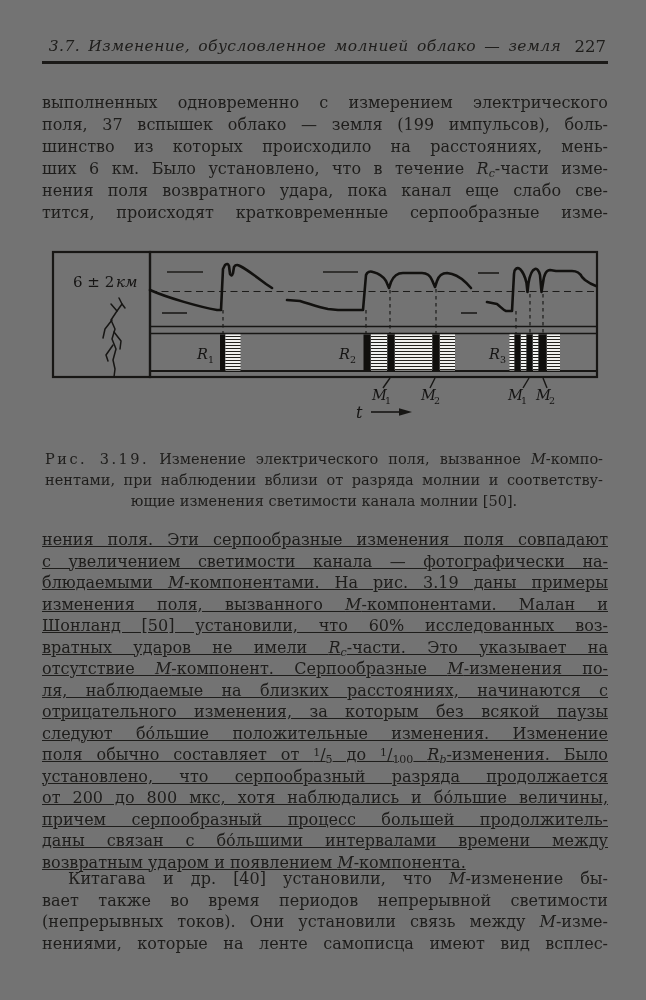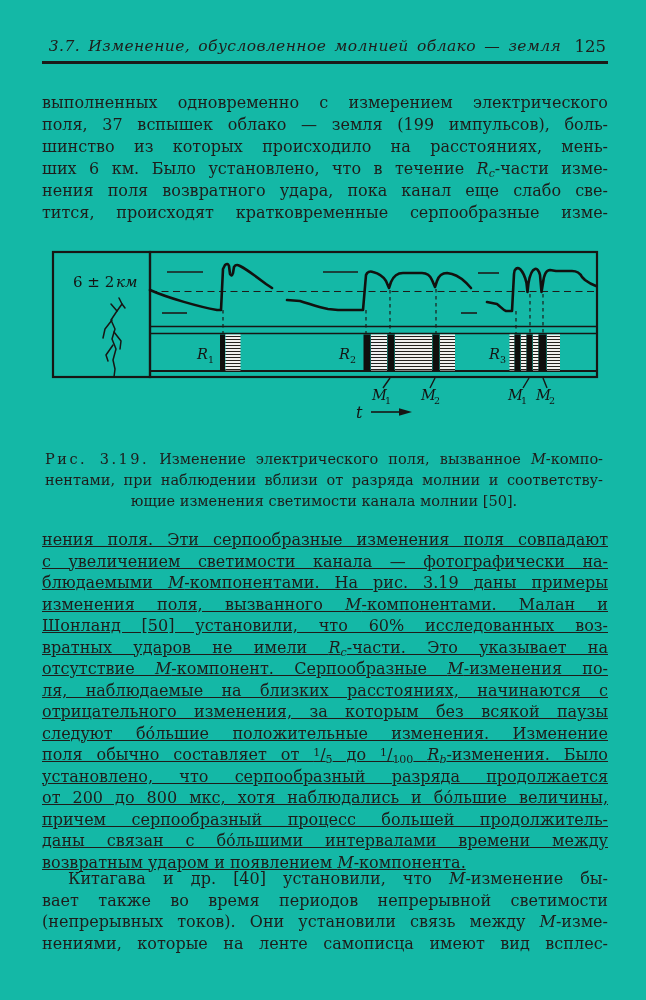--- a/index.html
+++ b/index.html
@@ -1,18 +1,18 @@
 <!DOCTYPE html>
 <html><head>
 <meta charset="utf-8">
 <style>
   html,body{margin:0;padding:0;background:#e8e8e6;}
   .page{
     position:relative;width:646px;height:1000px;margin:0 auto;
-    background:#14b8a6;color:#1e1d1b;
+    background:#737373;color:#1e1d1b;
     font-family:"DejaVu Serif","Liberation Serif",serif;
     overflow:hidden;
   }
   
   .hdr{position:absolute;left:42px;top:37px;width:566px;height:22px;}
   .hdr-title{
     display:block;text-align:center;font-style:italic;font-size:15.5px;
     letter-spacing:.4px;word-spacing:3px;padding-right:40px;
   }
   .hdr-num{position:absolute;right:2px;top:0;font-size:16.5px;font-style:normal;}
@@ -42,21 +42,21 @@
   .fig svg{display:block;}
   .fig text{font-family:"DejaVu Serif","Liberation Serif",serif;fill:#151413;}
 </style>
 </head>
 <body>
 
 <div class="page">
 
   <header class="hdr">
     <span class="hdr-title">3.7. Изменение, обусловленное молнией облако — земля</span>
-    <span class="hdr-num">125</span>
+    <span class="hdr-num">227</span>
   </header>
   <div class="rule"></div>
 
   <section class="txt p1">
       <div class="line j">выполненных одновременно с измерением электрического</div>
       <div class="line j">поля, 37 вспышек облако — земля (199 импульсов), боль-</div>
       <div class="line j">шинство из которых происходило на расстояниях, мень-</div>
       <div class="line j">ших 6 км. Было установлено, что в течение <i>R</i><sub><i>c</i></sub>-части изме-</div>
       <div class="line j">нения поля возвратного удара, пока канал еще слабо све-</div>
       <div class="line j">тится, происходят кратковременные серпообразные изме-</div>

